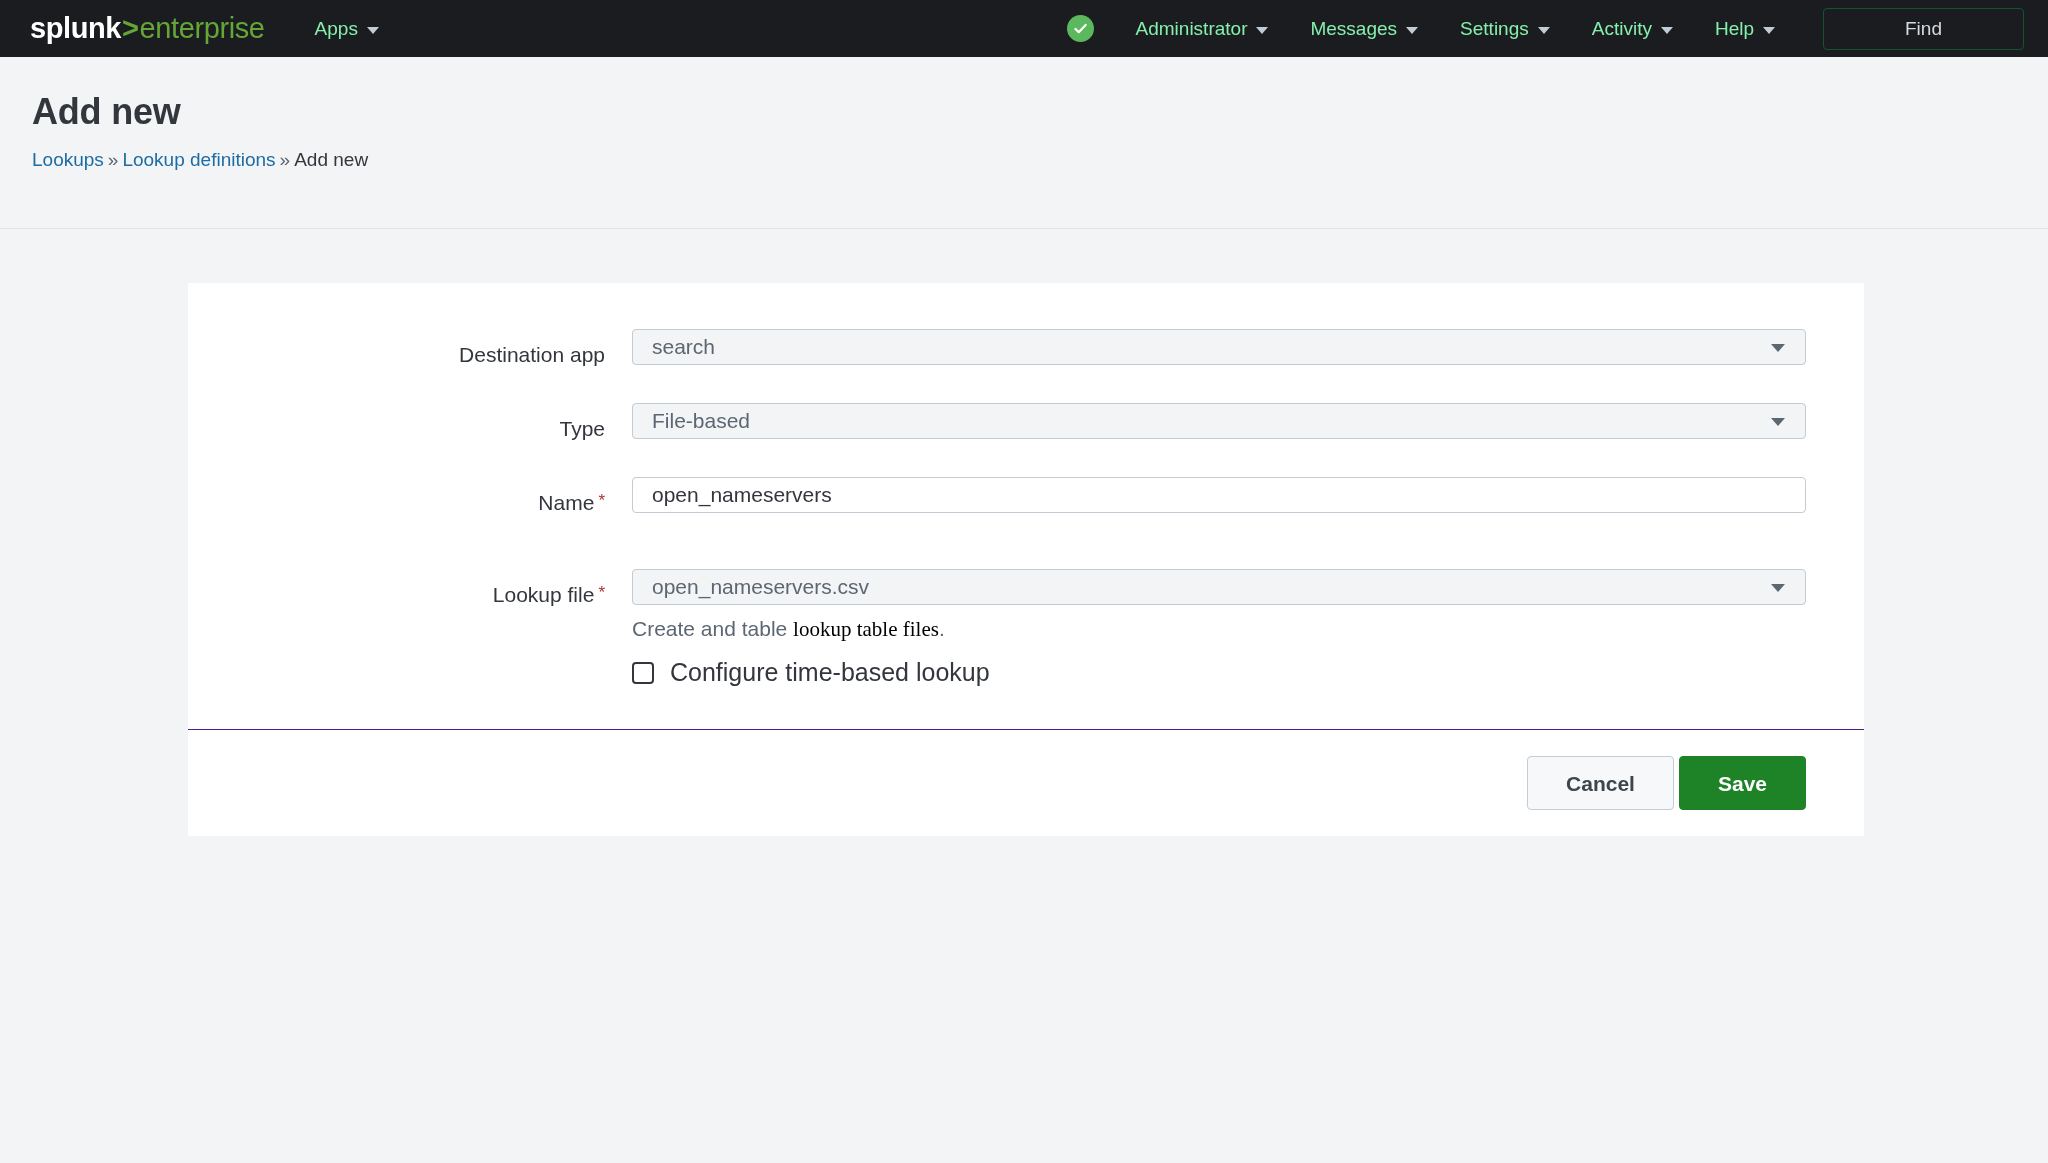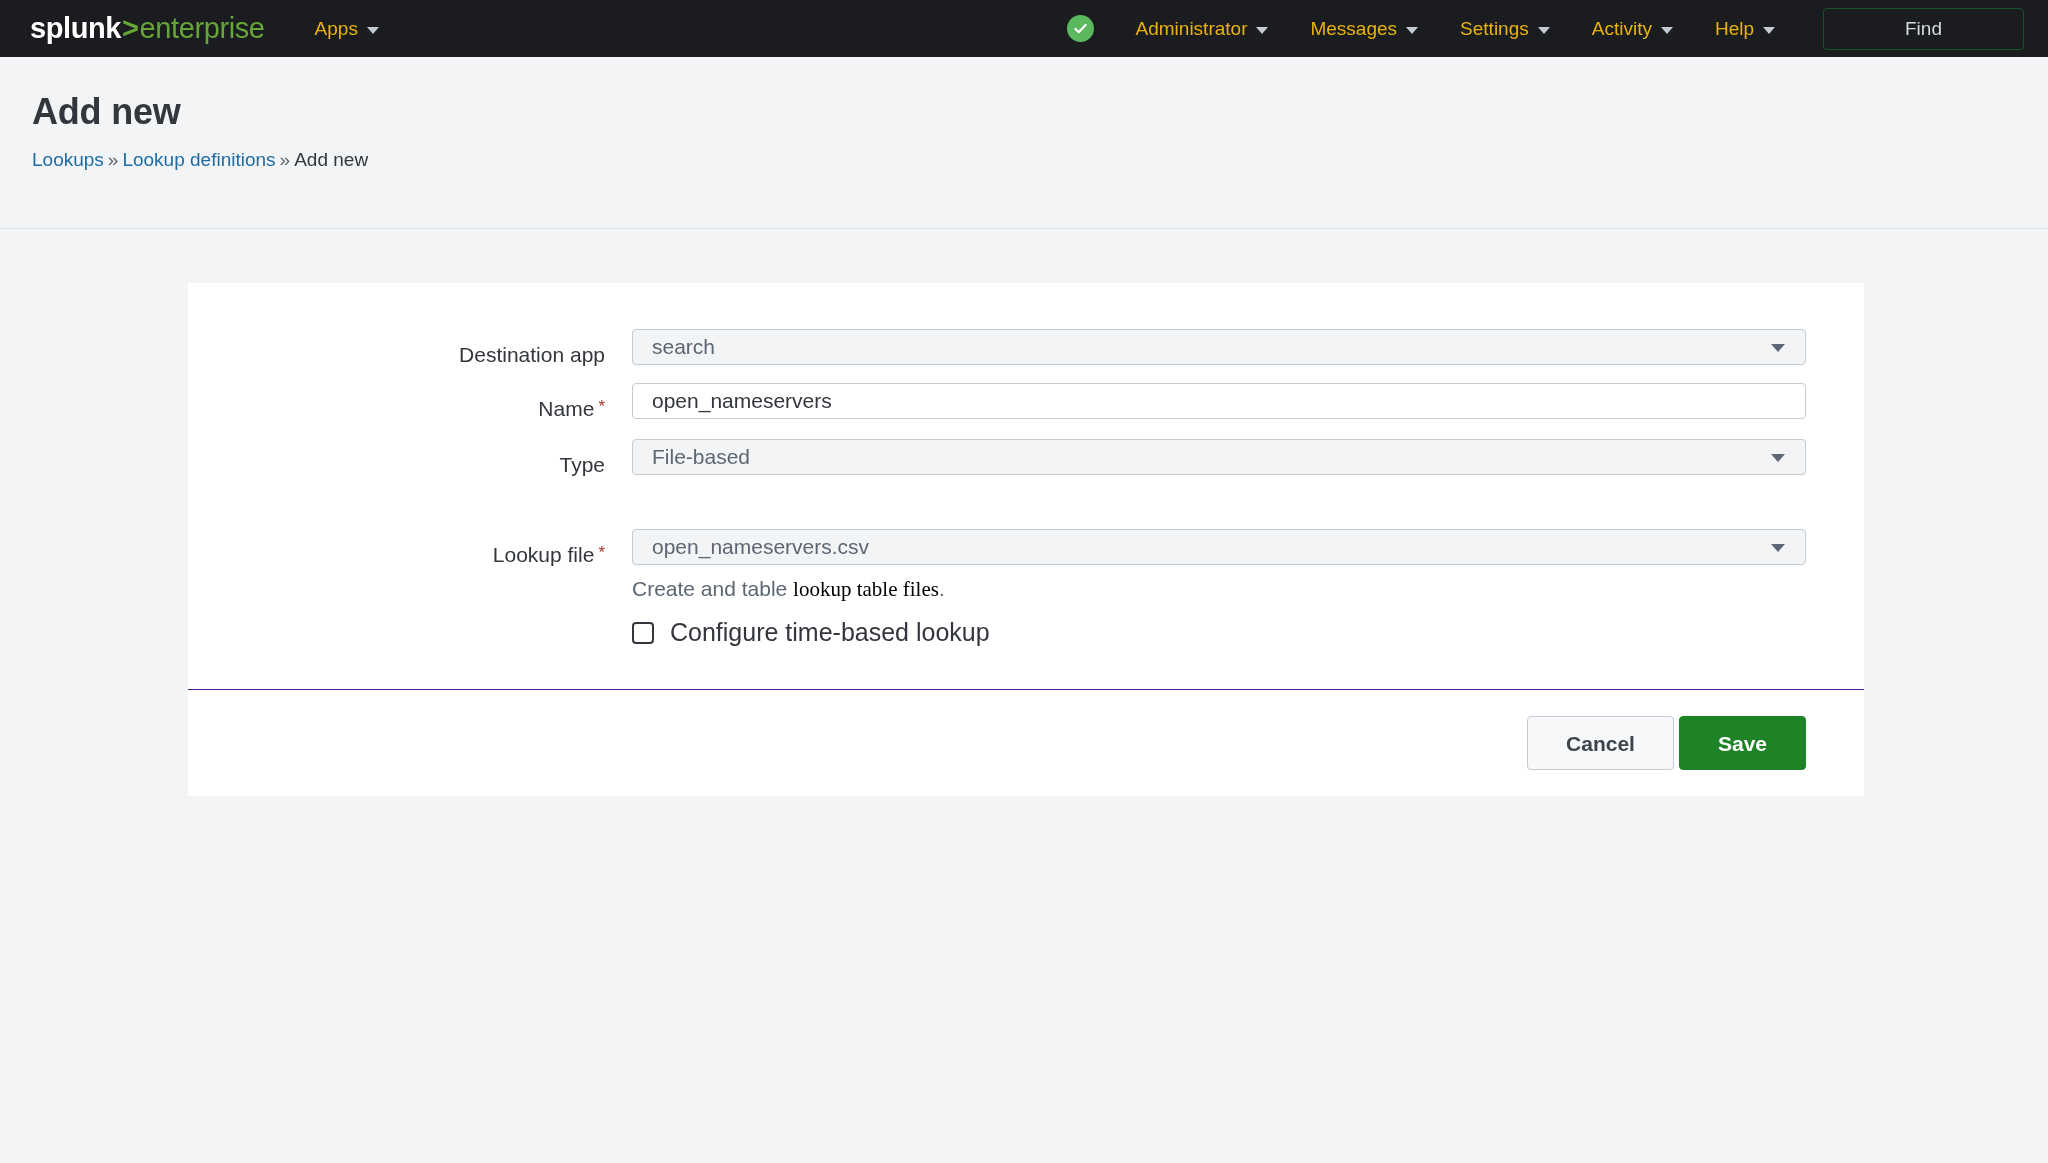--- a/index.html
+++ b/index.html
@@ -29,21 +29,21 @@
     font-weight: bold;
     letter-spacing: -0.4px;
     margin-right: 46px;
     line-height: 1;
   }
   .brand-splunk { color: #ffffff; }
   .brand-gt { color: #65a637; font-weight: bold; padding: 0 1px; }
   .brand-enterprise { color: #65a637; font-weight: normal; }
 
   .nav-item {
-    color: #eab308;
+    color: #86efac;
     font-size: 19px;
     padding: 6px 4px;
     display: inline-flex;
     align-items: center;
     gap: 9px;
     cursor: pointer;
     white-space: nowrap;
   }
   .caret {
     width: 0; height: 0;
@@ -115,21 +115,21 @@
     left: 188px;
     top: 283px;
     width: 1676px;
     background: #ffffff;
   }
   .card-body { padding: 46px 0 42px 0; }
 
   .form-row {
     display: flex;
     align-items: flex-start;
-    margin-bottom: 2px;
+    margin-bottom: 22px;
   }
   .form-label {
     width: 444px;
     text-align: right;
     padding-right: 27px;
     font-size: 21px;
     color: #33373d;
     line-height: 52px;
     white-space: nowrap;
   }
@@ -283,40 +283,40 @@
       <div class="form-label">Destination app</div>
       <div class="form-control">
         <div class="select-box">
           <span>search</span>
           <span class="sel-caret"></span>
         </div>
       </div>
     </div>
 
     <div class="form-row">
-      <div class="form-label">
-        <span>Name</span><span class="req">*</span>
-      </div>
-      <div class="form-control">
-        <div class="text-input">
-          <span>open_nameservers</span>
-        </div>
-      </div>
-    </div>
-
-    <div class="form-row">
       <div class="form-label">Type</div>
       <div class="form-control">
         <div class="select-box">
           <span>File-based</span>
           <span class="sel-caret"></span>
         </div>
       </div>
     </div>
 
+    <div class="form-row">
+      <div class="form-label">
+        <span>Name</span><span class="req">*</span>
+      </div>
+      <div class="form-control">
+        <div class="text-input">
+          <span>open_nameservers</span>
+        </div>
+      </div>
+    </div>
+
     <div class="form-row" style="margin-top:38px; margin-bottom:0;">
       <div class="form-label">
         <span>Lookup file</span><span class="req">*</span>
       </div>
       <div class="form-control">
         <div class="select-box">
           <span>open_nameservers.csv</span>
           <span class="sel-caret"></span>
         </div>
 

